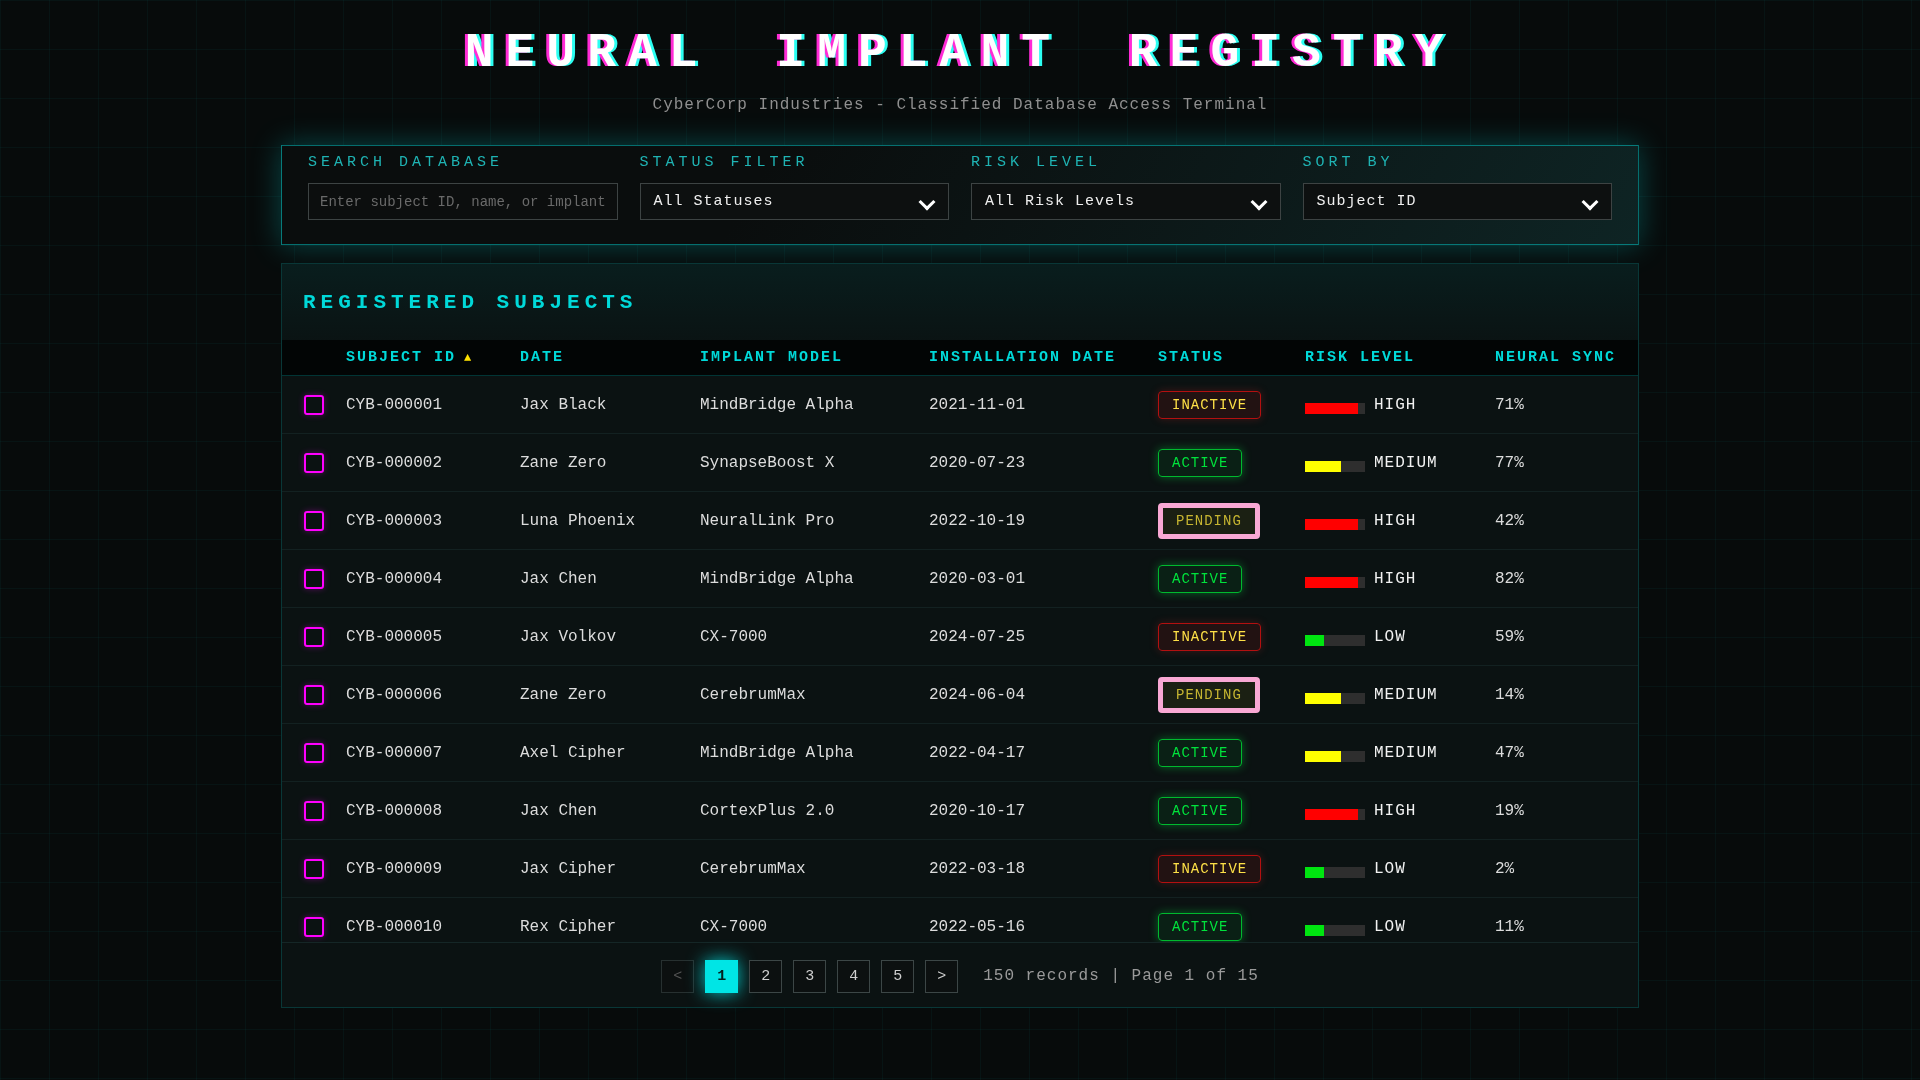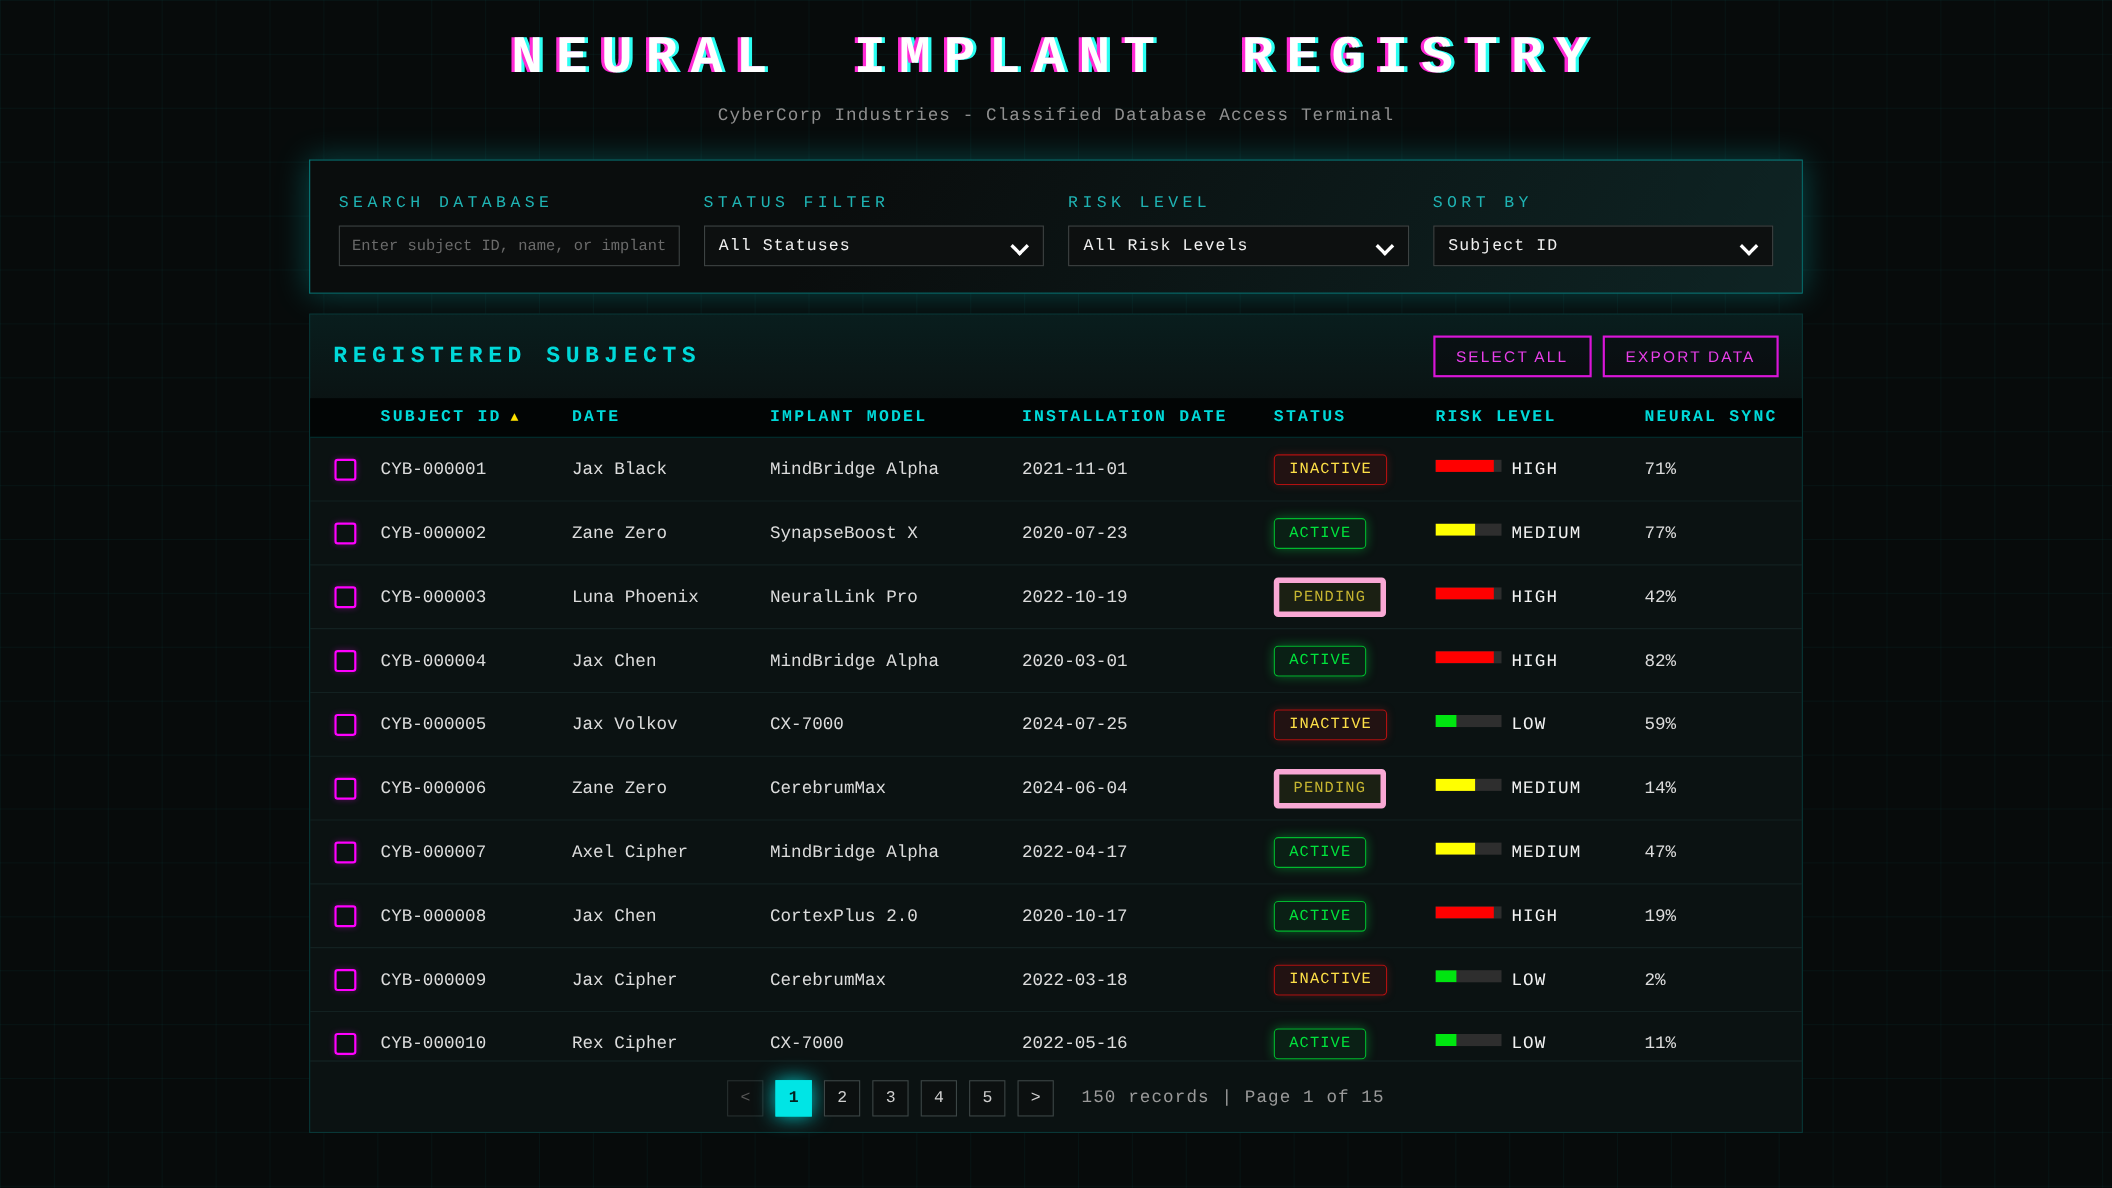--- a/index.html
+++ b/index.html
@@ -17,21 +17,21 @@
   .app-header { text-align:center; padding-top:26px; }
   .app-title {
     font-size:48px; font-weight:bold; color:#ffffff;
     letter-spacing:12px; word-spacing:26px;
     text-shadow:-3px 0 0 #ff2bd6, 3px 0 0 #2bfff2;
   }
   .app-subtitle { margin-top:16px; font-size:16px; color:#8f8f8f; letter-spacing:1px; }
   
   .container { width:1358px; margin:0 auto; }
   .filter-panel {
-    margin-top:31px; display:flex; gap:22px; padding:30px 26px 24px 26px;
+    margin-top:31px; display:flex; gap:22px; padding:8px 26px 24px 26px;
     border:1px solid rgba(0,229,229,0.45);
     background:linear-gradient(120deg, #0a0d0d 35%, #0e2424 100%);
     box-shadow:0 0 28px rgba(0,229,229,0.28);
   }
   .filter-group { flex:1; }
   .filter-label { display:block; font-size:15px; color:#1fb3b3; letter-spacing:4px; margin-bottom:12px; }
   .text-input {
     width:100%; height:37px; background:#0c0e0e; border:1px solid #3d4343;
     color:#e8e8e8; font-family:"Liberation Mono", monospace; font-size:14px;
     padding:0 11px; outline:none;
@@ -80,21 +80,21 @@
   }
   .badge {
     display:inline-block; padding:5px 13px; border-radius:4px;
     font-size:14px; letter-spacing:1px;
   }
   .badge-active   { color:#00e33c; border:1px solid #00b92e; background:rgba(0,210,60,0.08);
                     box-shadow:0 0 10px rgba(0,230,70,0.40); }
   .badge-inactive { color:#fde047; border:1px solid #b31010; background:rgba(190,20,20,0.13);
                     box-shadow:0 0 8px rgba(220,40,40,0.25); }
   .badge-pending  { color:#c6b531; border:5px solid #f9a8d4; background:rgba(180,160,30,0.10); }
-  .risk { display:flex; align-items:flex-start; gap:9px; }
+  .risk { display:flex; align-items:flex-end; gap:9px; }
   .bar { width:60px; height:11px; background:#2e2e2e; overflow:hidden; display:inline-block; }
   .fill { display:block; height:100%; }
   .risk-label { color:#f2f2f2; font-size:16px; letter-spacing:1px; }
   
   .pagination {
     height:67px; flex:0 0 67px; display:flex; align-items:center; justify-content:center;
     gap:11px; border-top:1px solid rgba(120,220,220,0.10);
   }
   .page-btn {
     width:33px; height:33px; display:flex; align-items:center; justify-content:center;
@@ -140,24 +140,20 @@
       <div class="select">
         <span>Subject ID</span>
       </div>
     </div>
   </section>
 
   <section class="table-panel">
 
     <div class="table-panel-header">
       <h2 class="table-title">REGISTERED SUBJECTS</h2>
-      <div class="panel-actions">
-        <button class="ghost-btn">SELECT ALL</button>
-        <button class="ghost-btn">EXPORT DATA</button>
-      </div>
     </div>
 
     <div class="thead">
       <div class="cell c-check"></div>
       <div class="cell">
         <span>SUBJECT ID</span><span class="sort-arrow">▲</span>
       </div>
       <div class="cell">DATE</div>
       <div class="cell">IMPLANT MODEL</div>
       <div class="cell">INSTALLATION DATE</div>

